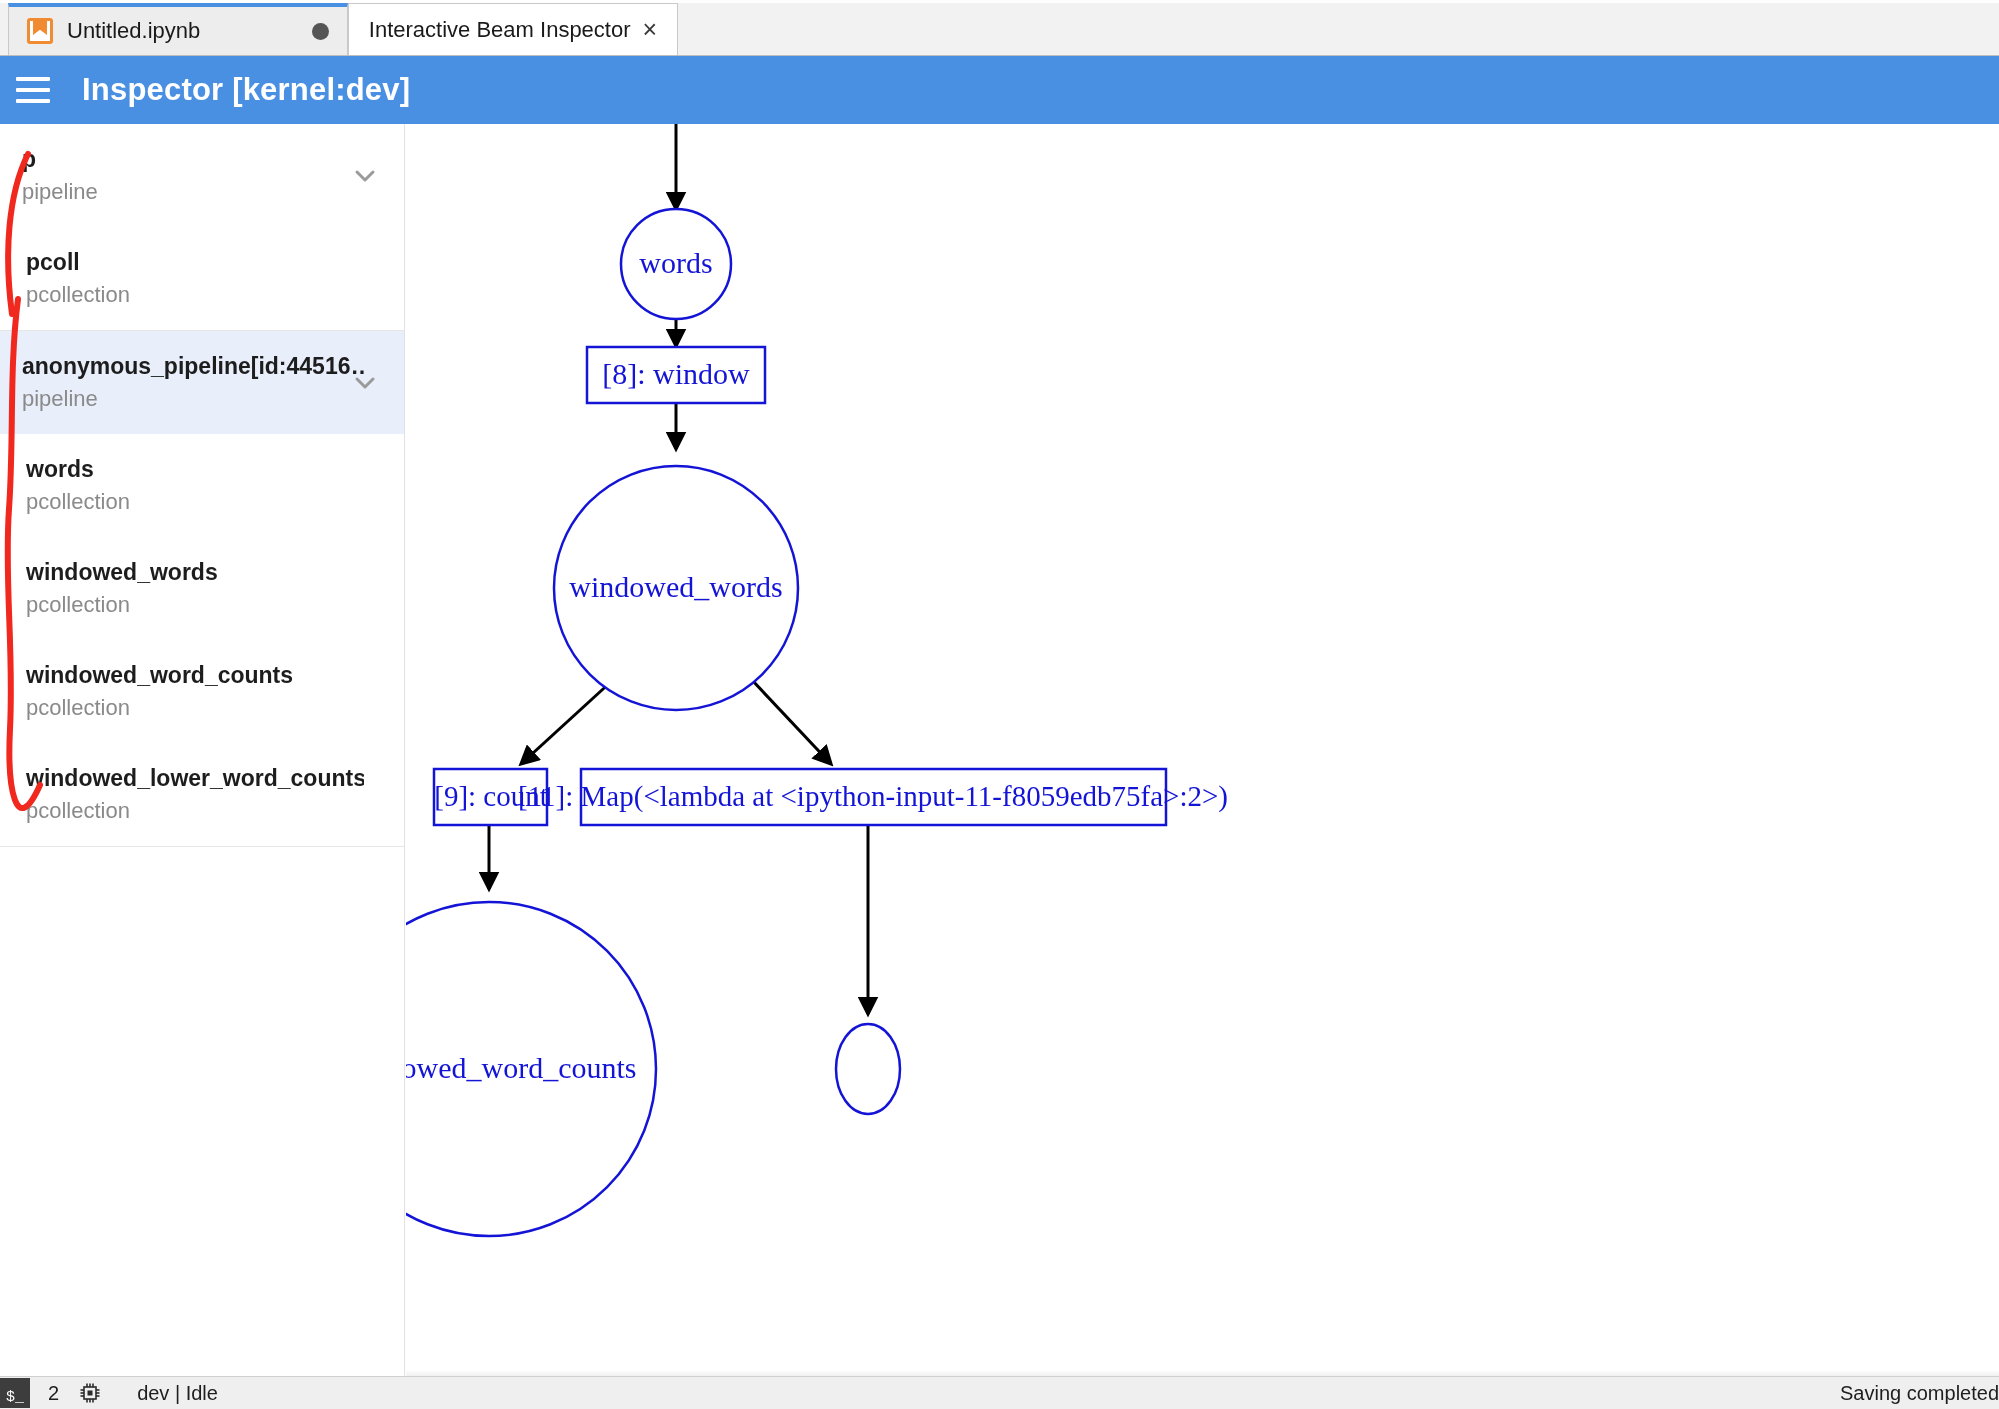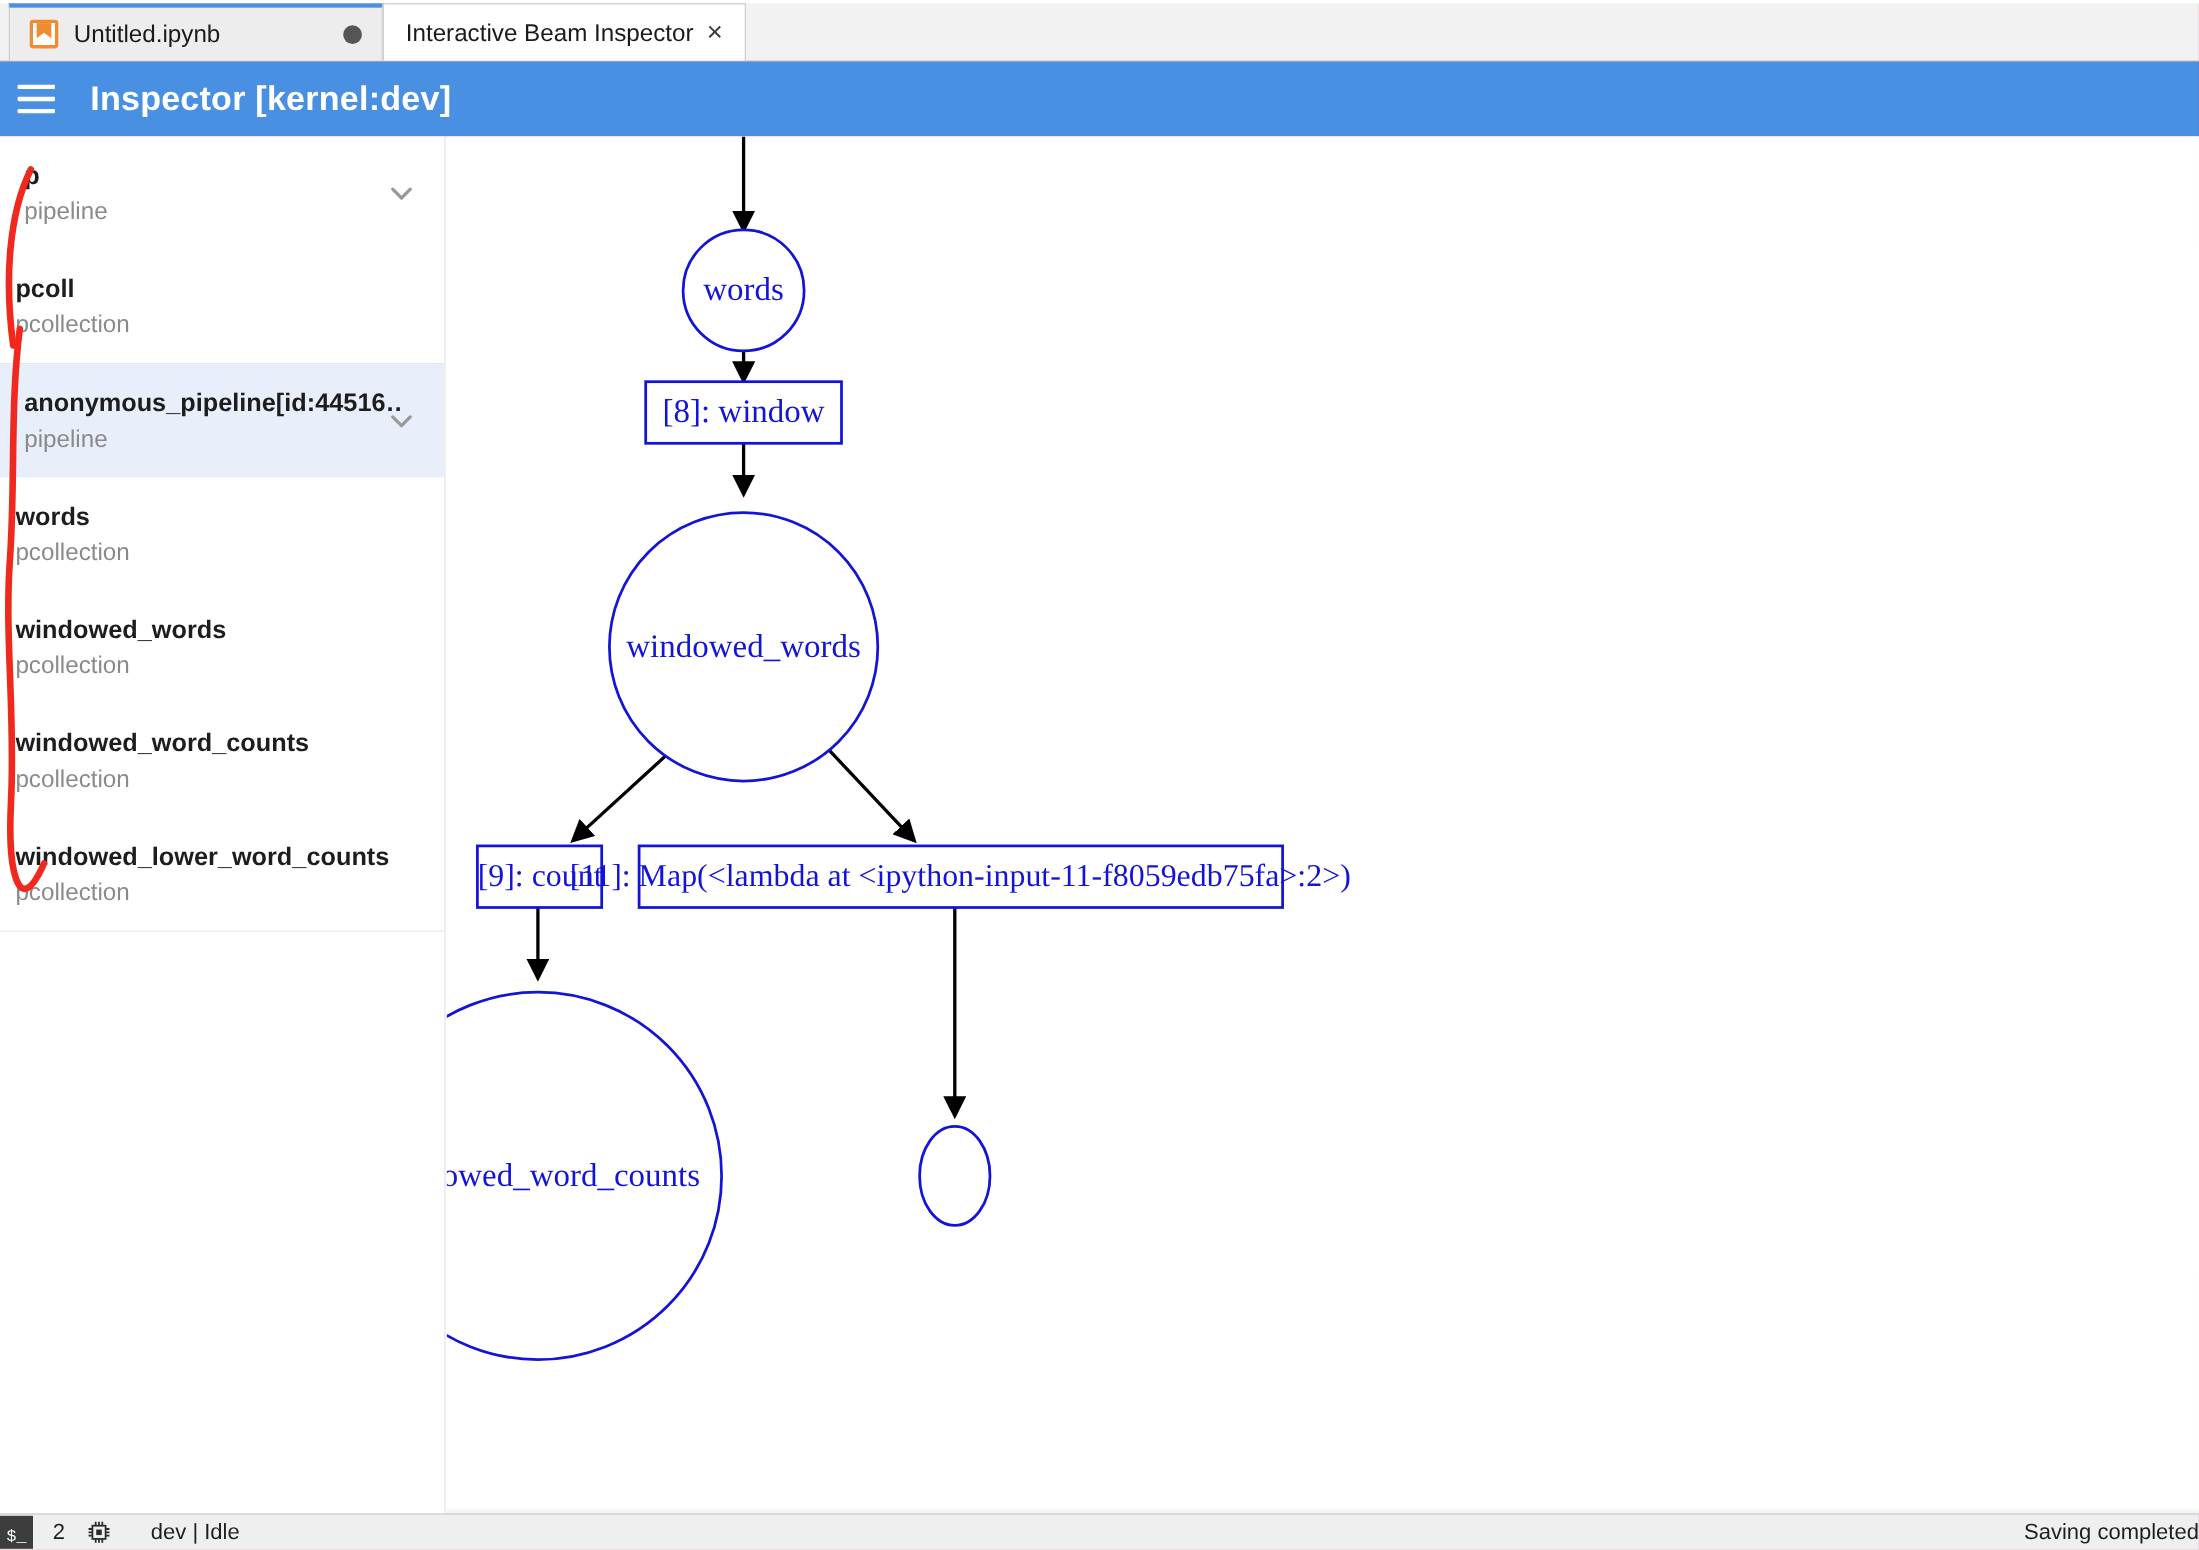--- a/index.html
+++ b/index.html
@@ -9,20 +9,21 @@
     background: #ffffff;
     font-family: "Liberation Sans", sans-serif;
     overflow: hidden;
   }
 
   #app {
     position: relative;
     width: 1999px;
     height: 1409px;
     background: #a21caf;
+    border-radius: 28px;
   }
 
   
   .tabbar {
     position: absolute;
     left: 0; top: 0;
     width: 1999px; height: 56px;
     background: #f2f2f2;
     border-bottom: 1px solid #bdbdbd;
     display: flex;
@@ -139,21 +140,21 @@
     background: #ffffff;
     border-right: 1px solid #e2e2e2;
     overflow: hidden;
   }
   .sb-group { border-bottom: 1px solid #e6e6e6; }
   .sb-item {
     position: relative;
     padding: 22px 40px 22px 22px;
     cursor: pointer;
   }
-  .sb-item.indent { padding-left: 14px; }
+  .sb-item.indent { padding-left: 26px; }
   .sb-item.selected { background: #e9eefb; }
   .sb-name {
     font-size: 23px;
     font-weight: 700;
     color: #1d1d1d;
     white-space: nowrap;
     overflow: hidden;
     text-overflow: clip;
   }
   .sb-kind {

